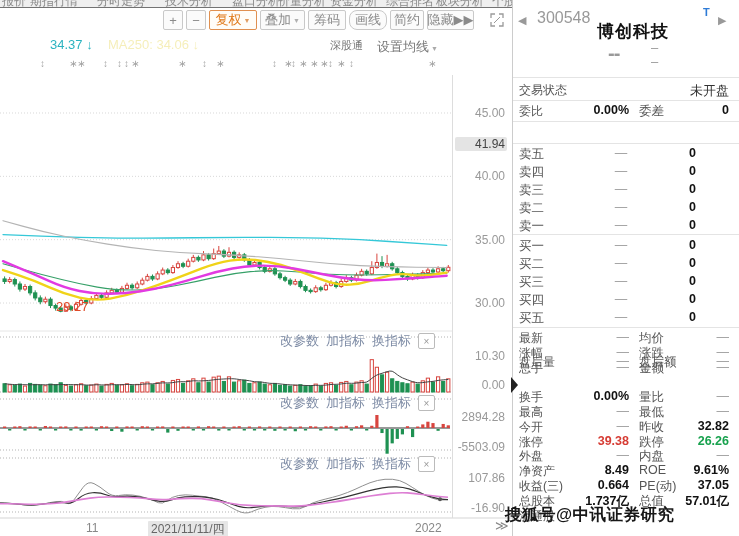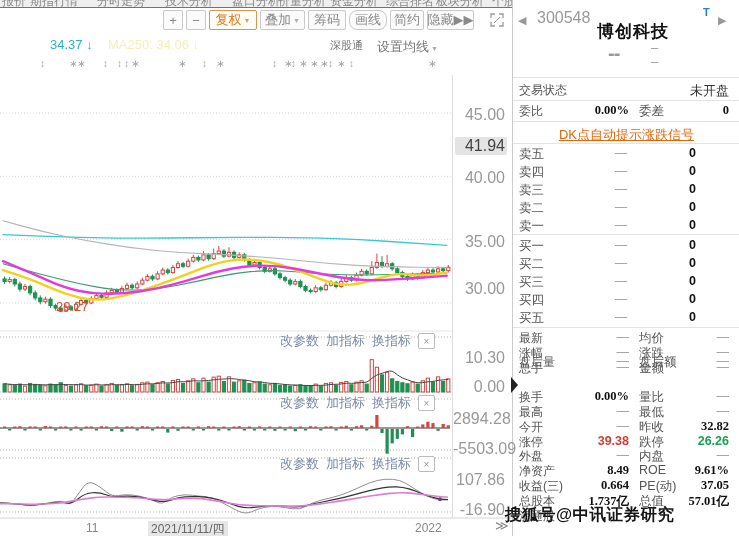--- a/index.html
+++ b/index.html
@@ -17,21 +17,21 @@
   .tbtn.active{border-color:#e09050;color:#e07818;background:#fffdf8;}
   .tbtn.active .dd{color:#e09c60;}
   
   .legend-cut{position:absolute;left:2px;top:37px;color:#2bb3c0;font-size:13px;margin-left:48px;}
   .legend-ma250{position:absolute;left:108px;top:37px;color:#e6d34a;opacity:.38;font-size:13px;}
   .mkt-label{position:absolute;left:330px;top:38px;color:#777;font-size:11px;}
   .ma-setting{position:absolute;left:377px;top:38px;color:#777;font-size:13px;}
   .ma-setting .dd{font-size:7px;color:#aaa;margin-left:2px;}
   .marker{position:absolute;top:58px;color:#a2a2a2;font-size:10px;}
   
-  .ylab{position:absolute;left:453px;width:52px;text-align:right;color:#999;font-size:16px;}
+  .ylab{position:absolute;left:453px;width:52px;text-align:right;color:#999;font-size:12px;}
   .ylab.hl{background:#e4e4e4;border-radius:2px;color:#444;padding:0 2px;width:48px;}
   .low-tag{position:absolute;color:#e04a28;font-size:13px;}
   
   .pane-hd{position:absolute;left:280px;width:174px;height:16px;display:flex;align-items:center;gap:7px;}
   .pane-link{color:#7c8aa4;font-size:13px;white-space:nowrap;}
   .pane-close{width:15px;height:14px;border:1px solid #bbb;border-radius:2px;color:#999;font-size:10px;
               display:flex;align-items:center;justify-content:center;background:#fff;}
   
   .xlab{position:absolute;top:521px;color:#888;font-size:12px;}
   .xlab.boxed{background:#e6e6e6;color:#666;padding:0 3px;border-radius:1px;}
@@ -44,21 +44,21 @@
   .p-tbadge{position:absolute;left:190px;top:6px;color:#2e7bd6;font-size:11px;font-weight:bold;}
   .p-bigdash{position:absolute;left:95px;top:42px;color:#999;font-size:20px;font-weight:bold;letter-spacing:-1px;}
   .p-smdash{position:absolute;left:138px;color:#999;font-size:13px;}
   .hsep{position:absolute;left:0;width:227px;height:0;border-top:1px solid #e4e4e4;}
   .prow{position:absolute;left:0;width:227px;}
   .prow .lab{position:absolute;left:6px;color:#555;font-size:12px;}
   .prow .lab2{position:absolute;left:126px;color:#555;font-size:12.5px;}
   .prow .v1{position:absolute;left:50px;width:66px;text-align:right;font-size:12.5px;}
   .prow .v2{position:absolute;left:150px;width:66px;text-align:right;font-size:12.5px;}
   .prow .dashv{color:#999;}
-  .prow .num{color:#111;font-weight:bold;font-family:Liberation Serif, serif;}
+  .prow .num{color:#111;font-weight:bold;}
   .prow .red{color:#d63c34;font-weight:bold;}
   .prow .green{color:#18a24e;font-weight:bold;}
   .ob-label{position:absolute;left:6px;color:#555;font-size:12.5px;}
   .ob-dash{position:absolute;left:88px;width:40px;text-align:center;color:#999;font-size:12.5px;}
   .ob-qty{position:absolute;left:120px;width:63px;text-align:right;color:#111;font-weight:bold;font-size:12.5px;}
   .dk-link{position:absolute;left:0;width:227px;text-align:center;color:#e8650a;font-size:13px;text-decoration:underline;}
   .status-val{position:absolute;right:11px;color:#333;font-size:13px;}
   .wm{position:absolute;left:505px;top:504px;width:234px;color:#171717;font-size:16.5px;font-weight:bold;letter-spacing:.5px;white-space:nowrap;}
   .collapse{position:absolute;left:511px;top:377px;width:0;height:0;border-left:7px solid #222;border-top:8px solid transparent;border-bottom:8px solid transparent;}
 </style>
@@ -528,21 +528,20 @@
 
     <div class="hsep" style="top:100px;"></div>
     <div class="prow" style="top:103px;height:18px;">
       <span class="lab">委比</span>
       <span class="v1 num">0.00%</span>
       <span class="lab2">委差</span>
       <span class="v2 num">0</span>
     </div>
     <div class="hsep" style="top:121px;"></div>
 
-    <a class="dk-link" style="top:126px;">DK点自动提示涨跌信号</a>
     <div class="hsep" style="top:143px;"></div>
 
     <div id="orderbook">
         <div class="prow" style="top: 146px; height: 18px;">
           <span class="ob-label">卖五</span>
           <span class="ob-dash">—</span>
           <span class="ob-qty">0</span>
         </div>
         <div class="prow" style="top: 164px; height: 18px;">
           <span class="ob-label">卖四</span>
@@ -694,21 +693,21 @@
     <span class="marker" style="left: 310px;">∗</span>
     <span class="marker" style="left: 320px;">∗</span>
     <span class="marker" style="left: 328px;">↕</span>
     <span class="marker" style="left: 337px;">∗</span>
     <span class="marker" style="left: 349px;">↕</span>
     <span class="marker" style="left: 428px;">∗</span>
     <div class="ylab" style="top: 106px;">45.00</div>
     <div class="ylab hl" style="top: 137px; left: 455px;">41.94</div>
     <div class="ylab" style="top: 169px;">40.00</div>
     <div class="ylab" style="top: 233px;">35.00</div>
-    <div class="ylab" style="top: 280px;">30.00</div>
+    <div class="ylab" style="top: 296px;">30.00</div>
     <span class="low-tag" style="left: 56px; top: 299px;">29.27</span>
     <div class="ylab" style="top: 349px;">10.30</div>
     <div class="ylab" style="top: 378px;">0.00</div>
     <div class="ylab" style="top: 410px;">2894.28</div>
     <div class="ylab" style="top: 440px;">-5503.09</div>
     <div class="ylab" style="top: 471px;">107.86</div>
     <div class="ylab" style="top: 501px;">-16.90</div>
     <div class="pane-hd" style="top: 333px;">
       <a class="pane-link">改参数</a>
       <a class="pane-link">加指标</a>

